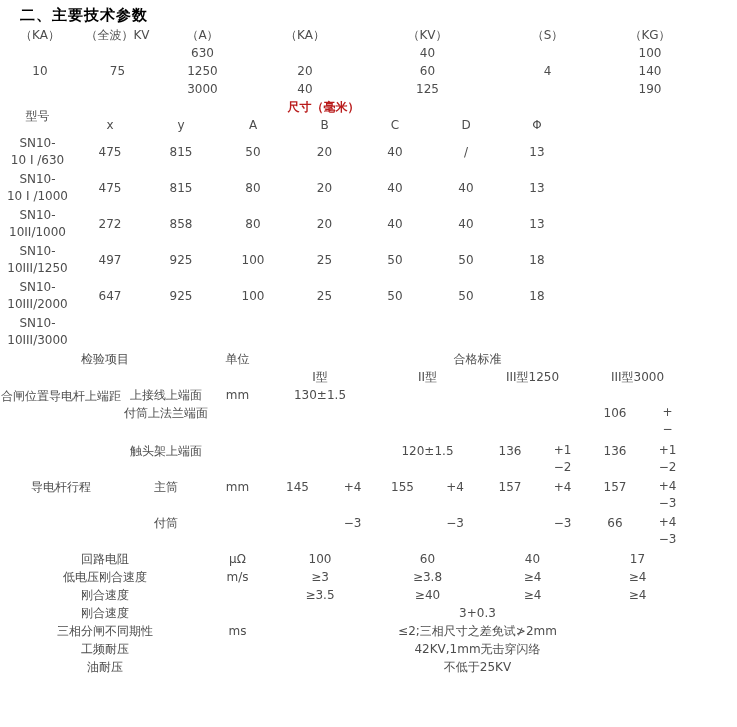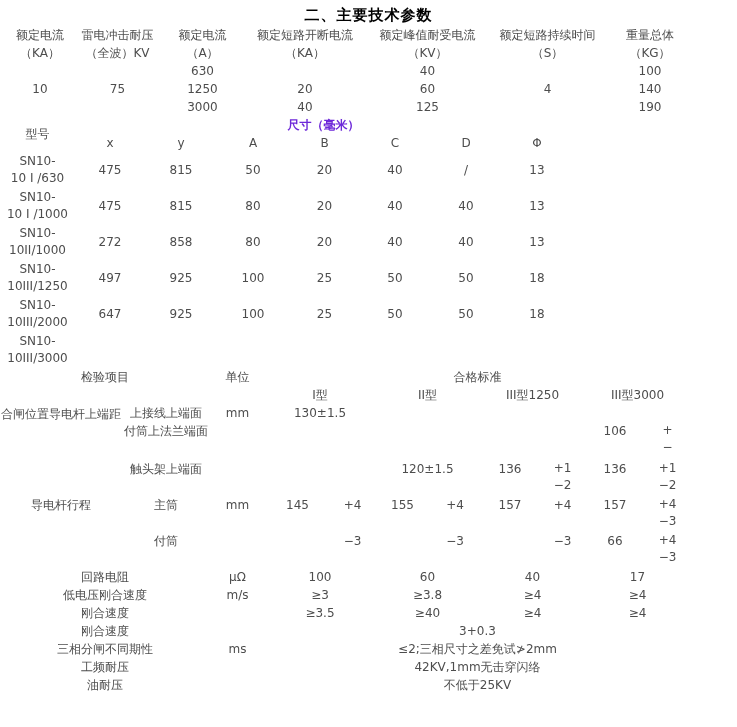--- a/index.html
+++ b/index.html
@@ -1,23 +1,23 @@
 <!DOCTYPE html>
 <html><head>
 <meta charset="utf-8">
 <style>
   html,body{margin:0;padding:0;background:#ffffff;}
   body{font-family:"DejaVu Sans","Liberation Sans",sans-serif;font-size:12px;color:#4d4d4d;}
   .page{width:737px;height:727px;overflow:hidden;background:#fff;}
-  .title{height:20px;padding:6px 0 0 0;font-size:15px;font-weight:bold;color:#000;letter-spacing:1px;text-align:center;}
+  .title{height:20px;padding:6px 0 0 20px;font-size:15px;font-weight:bold;color:#000;letter-spacing:1px;}
   table{border-collapse:collapse;table-layout:fixed;}
   td{padding:0;margin:0;text-align:center;height:18px;line-height:18px;vertical-align:middle;overflow:hidden;white-space:nowrap;}
   .t2 td.model-cell{white-space:normal;}
   .t3 td{white-space:normal;}
-  .span-header{font-weight:bold;color:#6d28d9;}
+  .span-header{font-weight:bold;color:#b91c1c;}
   .t2 .data-row td{height:36px;}
   .model-cell div{height:17px;line-height:17px;}
   .vt td{vertical-align:top;line-height:18px;}
   .h38 td{height:38px;}
   .h36 td{height:36px;}
   .tol{display:inline-block;text-align:left;vertical-align:top;}
   .tol span{display:block;height:17px;line-height:17px;}
   .wrap-label{white-space:normal;line-height:16px;padding-top:2px;text-align:center;}
 </style>
 </head>
@@ -32,30 +32,20 @@
       <col style="width:80px">
         <col style="width:75px">
         <col style="width:95px">
         <col style="width:110px">
       <col style="width:135px">
         <col style="width:105px">
         <col style="width:100px">
         <col style="width:37px">
     </colgroup>
     <tbody>
-        <tr>
-      <td>额定电流</td>
-      <td>雷电冲击耐压</td>
-      <td>额定电流</td>
-      <td>额定短路开断电流</td>
-      <td>额定峰值耐受电流</td>
-      <td>额定短路持续时间</td>
-      <td>重量总体</td>
-      <td></td>
-    </tr>
     <tr>
       <td>（KA）</td>
       <td>（全波）KV</td>
       <td>（A）</td>
       <td>（KA）</td>
       <td>（KV）</td>
       <td>（S）</td>
       <td>（KG）</td>
       <td></td>
     </tr>

